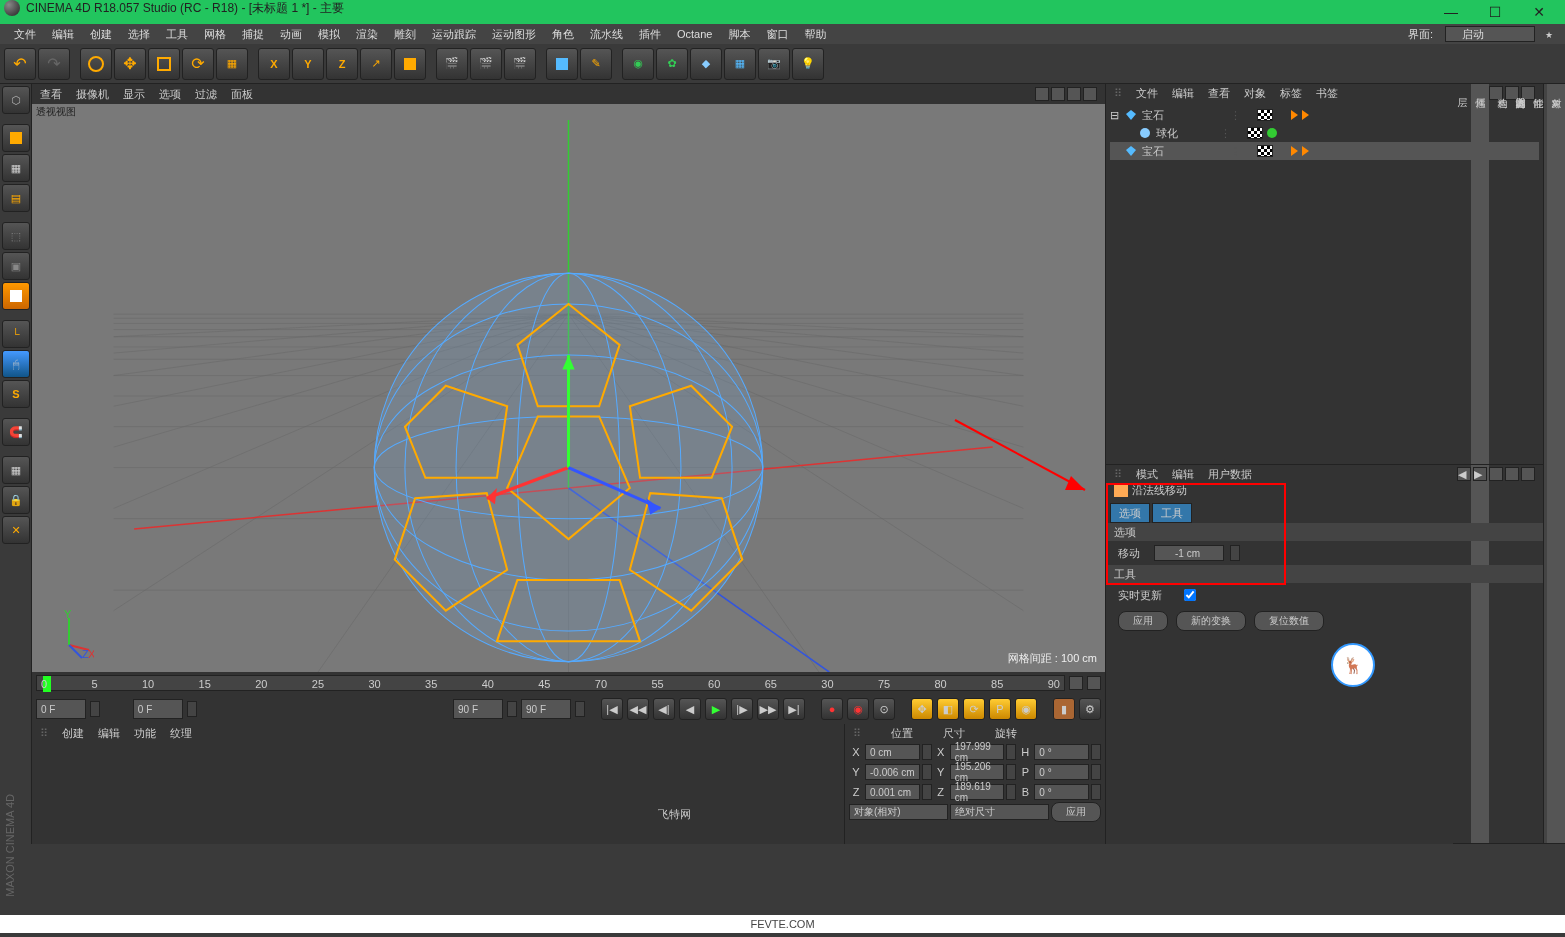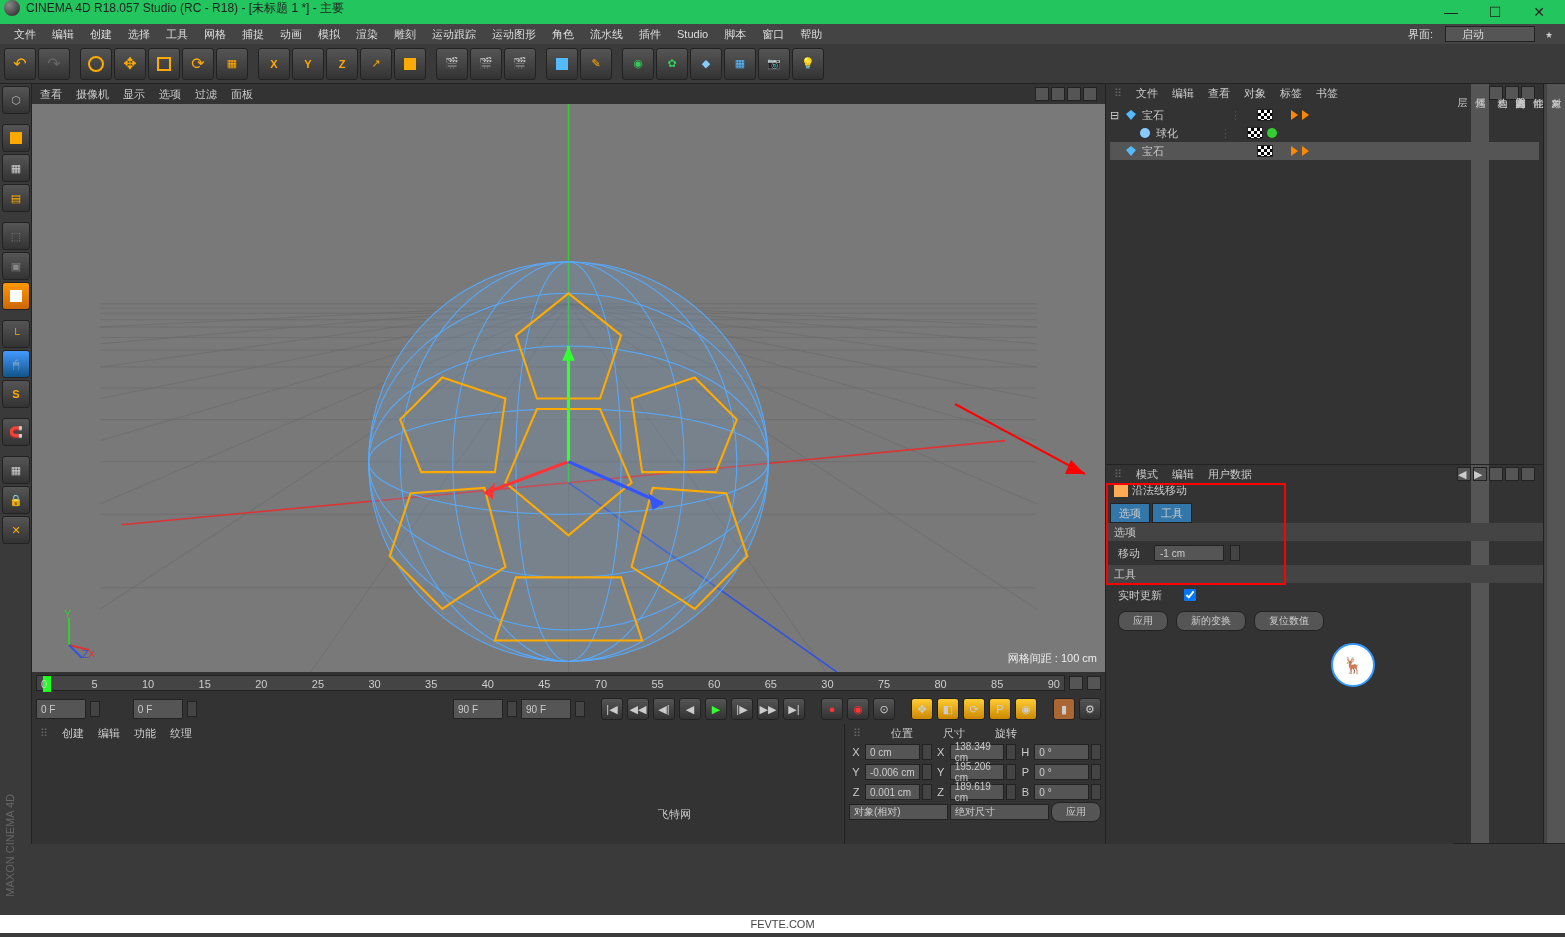--- a/index.html
+++ b/index.html
@@ -68,21 +68,21 @@
 .attrtabs { height:18px; display:flex; gap:14px; padding:0 8px; align-items:center; }
 .attrtabs .ricons { margin-left:auto; display:flex; gap:2px; }
 .attrtabs .ricons div { width:14px; height:14px; background:#555; border:1px solid #222; }
 .attrtitle { height:20px; display:flex; align-items:flex-start; padding:0 8px; gap:4px; }
 .attrtitle .ticon { width:14px; height:14px; background:#fa5; }
 .subtabs { height:20px; display:flex; gap:2px; padding:0 4px; }
 .subtab { padding:2px 8px; background:#37a; border:1px solid #222; }
 .secthdr { height:18px; background:#444; padding:0 8px; display:flex; align-items:center; }
 .attrrow { height:24px; display:flex; align-items:center; gap:6px; padding:0 12px; }
 .attrrow .alab { width:30px; }
-.attrrow .afld { width:70px; height:16px; background:#555; border:1px solid #222; padding:0 5px; display:flex; align-items:center; font-size:10px; }
+.attrrow .afld { width:70px; height:16px; background:#555; border:1px solid #222; padding:0 20px; display:flex; align-items:center; font-size:10px; }
 .attrrow input[type=checkbox]{ width:12px; height:12px; }
 .abtns { display:flex; gap:8px; padding:4px 12px; }
 .abtn { padding:2px 14px; background:#555; border:1px solid #222; border-radius:8px; font-size:10px; }
 .redmark { position:absolute; border:2px solid red; pointer-events:none; }
 .watermark { position:absolute; right:190px; bottom:250px; width:44px; height:44px; border:2px solid #39f; border-radius:50%; background:#fff; display:flex; align-items:center; justify-content:center; font-size:16px; color:#333; }
 .footer { position:absolute; left:0; right:0; bottom:4px; height:18px; background:#fff; display:flex; align-items:center; justify-content:center; color:#444; font-size:11px; }
 .vertbrand { position:absolute; left:4px; bottom:40px; writing-mode:vertical-rl; color:#666; font-size:11px; transform:rotate(180deg); }
 </style>
 </head>
 <body>
@@ -107,21 +107,21 @@
   <span>捕捉</span>
   <span>动画</span>
   <span>模拟</span>
   <span>渲染</span>
   <span>雕刻</span>
   <span>运动跟踪</span>
   <span>运动图形</span>
   <span>角色</span>
   <span>流水线</span>
   <span>插件</span>
-  <span>Studio</span>
+  <span>Octane</span>
   <span>脚本</span>
   <span>窗口</span>
   <span>帮助</span>
   <div class="right">
     <span>界面:</span>
     <div class="combo"><span style="padding:0 16px">启动</span></div>
     <div class="winbtn" style="width:20px;color:#ccc">⭑</div>
   </div>
 </div>
 
@@ -274,20 +274,21 @@
       <span>选项</span>
       <span>过滤</span>
       <span>面板</span>
       <div class="righticons">
         <div></div>
         <div></div>
         <div></div>
         <div></div>
       </div>
     </div>
+    <div class="vplabel">透视视图</div>
     <div class="vpcanvas">
       <svg width="100%" height="100%" viewBox="0 0 890 540">
 
         <g stroke="#666" stroke-width="0.5">
           <line x1="0" y1="300" x2="890" y2="300"></line>
           <line x1="0" y1="270" x2="890" y2="270"></line>
             <line x1="0" y1="250" x2="890" y2="250"></line>
           <line x1="0" y1="234" x2="890" y2="234"></line>
             <line x1="0" y1="222" x2="890" y2="222"></line>
           <line x1="0" y1="212" x2="890" y2="212"></line>
@@ -443,21 +444,21 @@
           <span style="color:#666">⠿</span>
           <span>位置</span>
           <span>尺寸</span>
           <span>旋转</span>
         </div>
         <div class="brrow">
             <span class="lab">X</span>
             <div class="fld">0 cm</div>
             <div class="spin"></div>
             <span class="lab">X</span>
-            <div class="fld">138.349 cm</div>
+            <div class="fld">197.999 cm</div>
             <div class="spin"></div>
             <span class="lab">H</span>
             <div class="fld">0 °</div>
             <div class="spin"></div>
           </div>
         <div class="brrow">
             <span class="lab">Y</span>
             <div class="fld">-0.006 cm</div>
             <div class="spin"></div>
             <span class="lab">Y</span>

